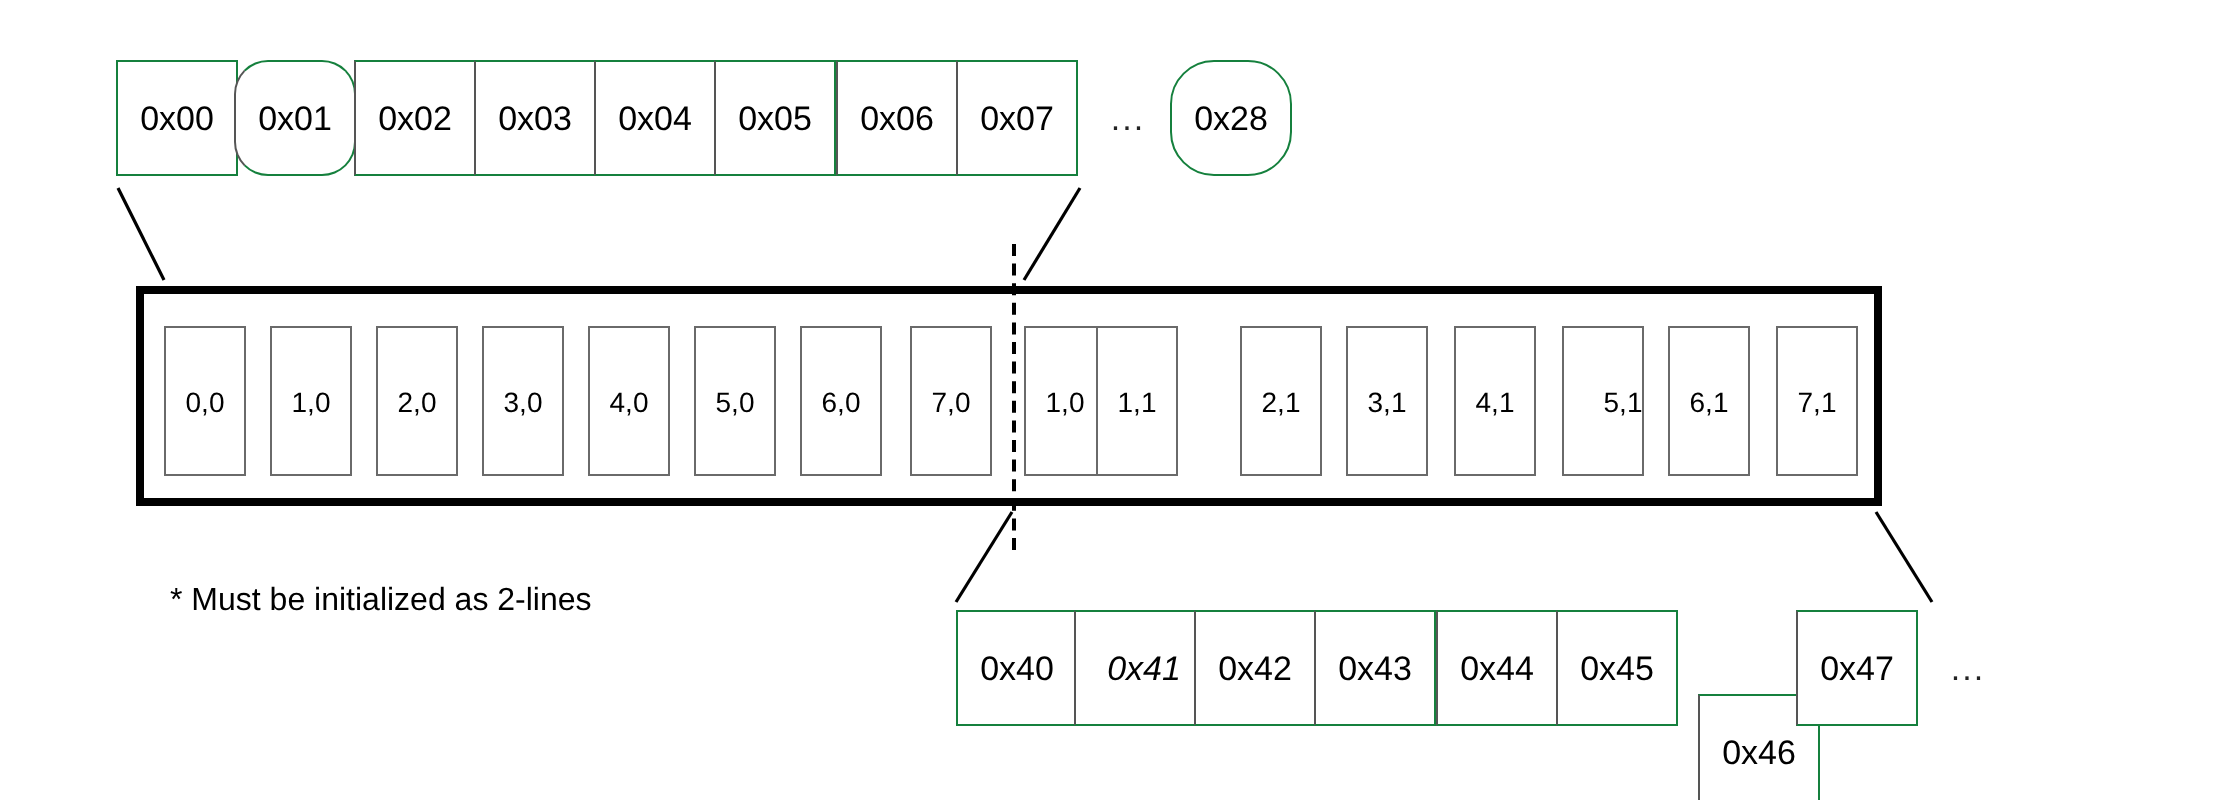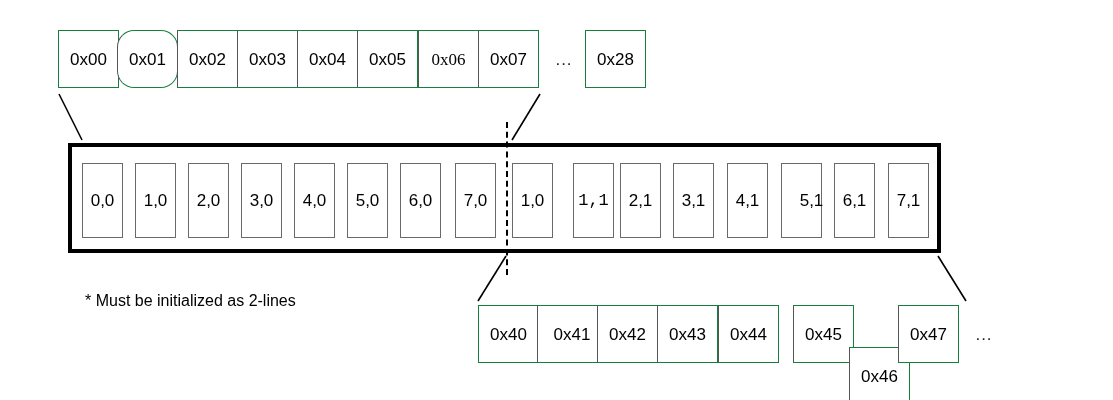--- a/index.html
+++ b/index.html
@@ -41,21 +41,21 @@
     box-sizing:border-box;
     border:4px solid #000000;
     background:#ffffff;
   }
   .slot{
     position:absolute;box-sizing:border-box;
     top:163px;height:75px;width:41px;
     border:1px solid #6a6a6a;
     background:#ffffff;
     display:flex;align-items:center;justify-content:center;
-    font-size:17px;line-height:1;white-space:nowrap;
+    font-size:14px;line-height:1;white-space:nowrap;
   }
 
   
   #split-line{
     position:absolute;left:506px;top:122px;
     width:0;height:153px;
     border-left:2px dashed #000000;
   }
 
   
@@ -72,58 +72,58 @@
 
 <div id="stage">
 
   <div class="addr-row strip" id="top-row" style="left:58px;top:30px;">
     <div class="cell addr-cell" style="left:0px;top:0px;width:61px;">0x00</div>
     <div class="cell addr-cell" style="left:60px;top:0px;width:61px;border-radius:17px;">0x01</div>
     <div class="cell addr-cell" style="left:120px;top:0px;width:61px;">0x02</div>
     <div class="cell addr-cell" style="left:180px;top:0px;width:61px;">0x03</div>
     <div class="cell addr-cell" style="left:240px;top:0px;width:61px;">0x04</div>
     <div class="cell addr-cell" style="left:300px;top:0px;width:61px;">0x05</div>
-    <div class="cell addr-cell" style="left:361px;top:0px;width:61px;font-family:Liberation Serif, serif;">0x06</div>
+    <div class="cell addr-cell" style="left:361px;top:0px;width:61px;">0x06</div>
     <div class="cell addr-cell" style="left:421px;top:0px;width:61px;">0x07</div>
   </div>
 
   <div class="ellipsis" id="top-ellipsis" style="left:544px;top:30px;width:40px;height:58px;">...</div>
 
-  <div class="cell addr-cell" id="top-tail" style="left:585px;top:30px;width:61px;">0x28</div>
+  <div class="cell addr-cell" id="top-tail" style="left:585px;top:30px;width:61px;border-radius:22px;">0x28</div>
 
   <div id="main-box"></div>
 
   <div class="slot" style="left:82px;">0,0</div>
   <div class="slot" style="left:135px;">1,0</div>
   <div class="slot" style="left:188px;">2,0</div>
   <div class="slot" style="left:241px;">3,0</div>
   <div class="slot" style="left:294px;">4,0</div>
   <div class="slot" style="left:347px;">5,0</div>
   <div class="slot" style="left:400px;">6,0</div>
   <div class="slot" style="left:455px;">7,0</div>
   <div class="slot" style="left:512px;">1,0</div>
-  <div class="slot" style="left:573px;font-family:Liberation Mono, monospace;">1,1</div>
+  <div class="slot" style="left:548px;">1,1</div>
   <div class="slot" style="left:620px;">2,1</div>
   <div class="slot" style="left:673px;">3,1</div>
   <div class="slot" style="left:727px;">4,1</div>
   <div class="slot" style="left:781px;padding-left:20px;">5,1</div>
   <div class="slot" style="left:834px;">6,1</div>
   <div class="slot" style="left:888px;">7,1</div>
 
   <div id="split-line"></div>
 
   <div id="note">* Must be initialized as 2-lines</div>
 
   <div class="addr-row strip" id="bottom-row" style="left:478px;top:305px;">
     <div class="cell addr-cell" style="left:0px;top:0px;width:61px;">0x40</div>
-    <div class="cell addr-cell" style="left:60px;top:0px;width:70px;">0x41</div>
+    <div class="cell addr-cell" style="left:60px;top:0px;width:70px;font-style:italic;">0x41</div>
     <div class="cell addr-cell" style="left:120px;top:0px;width:61px;">0x42</div>
     <div class="cell addr-cell" style="left:180px;top:0px;width:61px;">0x43</div>
     <div class="cell addr-cell" style="left:241px;top:0px;width:61px;">0x44</div>
-    <div class="cell addr-cell" style="left:316px;top:0px;width:61px;">0x45</div>
+    <div class="cell addr-cell" style="left:301px;top:0px;width:61px;">0x45</div>
     <div class="cell addr-cell" style="left:372px;top:0px;width:61px;margin-top:42px;">0x46</div>
     <div class="cell addr-cell" style="left:421px;top:0px;width:61px;text-align:center;">0x47</div>
   </div>
 
   <div class="ellipsis" id="bottom-ellipsis" style="left:964px;top:305px;width:40px;height:58px;">...</div>
 
 
   <svg id="connectors" viewBox="0 0 1113 400">
 
     <line x1="59" y1="94" x2="82" y2="140" stroke="#000" stroke-width="1.6"></line>

